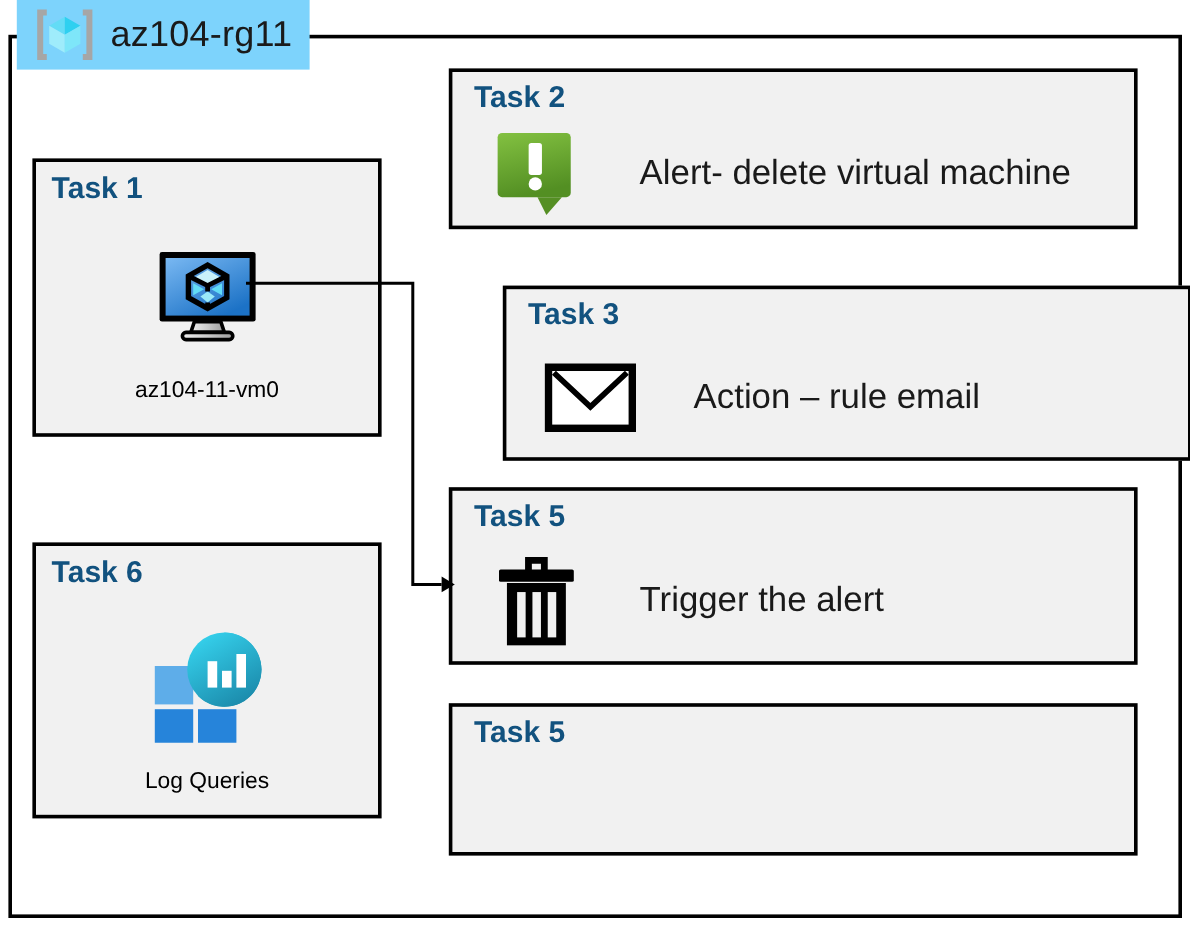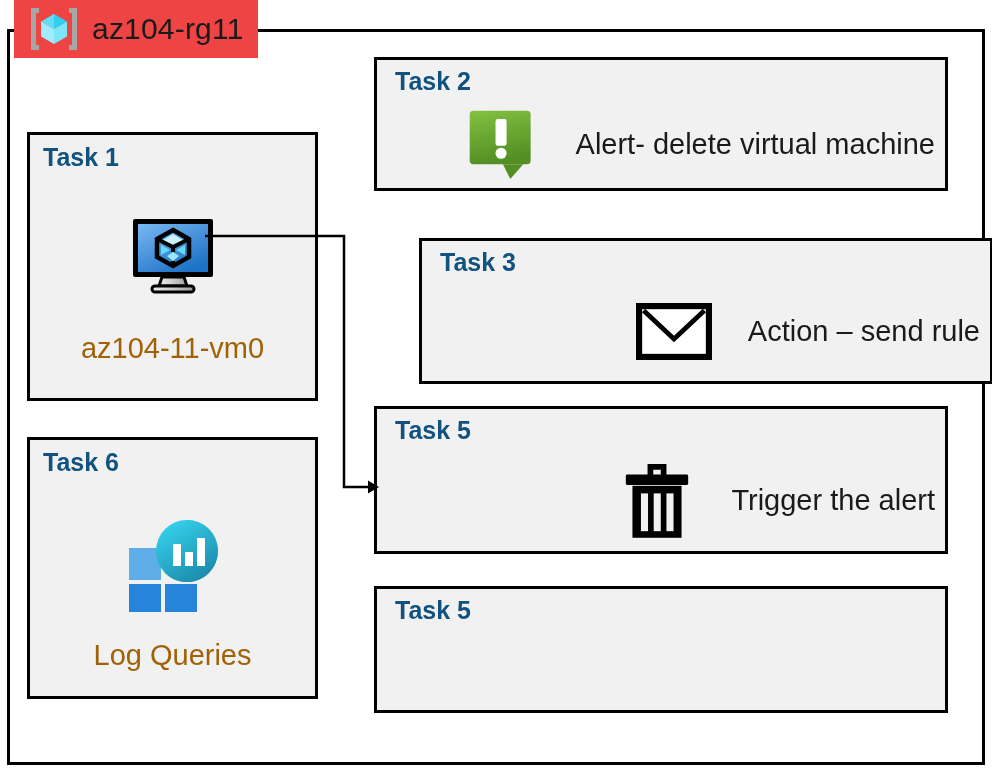--- a/index.html
+++ b/index.html
@@ -35,21 +35,21 @@
 
   
   .rg-header {
     position: absolute;
     left: 14px;
     top: 0px;
     height: 58px;
     display: flex;
     align-items: center;
     gap: 10px;
-    background: #ef4444;
+    background: #7dd3fc;
     padding-right: 14px;
     padding-left: 12px;
     z-index: 5;
   }
   .rg-title {
     font-size: 30px;
     color: #1a1a1a;
     letter-spacing: 0.2px;
     white-space: nowrap;
   }
@@ -93,56 +93,55 @@
   .box-left .stack {
     position: absolute;
     left: 0; right: 0;
     top: 48px; bottom: 0;
     display: flex;
     flex-direction: column;
     align-items: center;
     justify-content: space-evenly;
   }
   .box-left .caption {
-    font-size: 29px;
-    color: #a16207;
+    font-size: 19px;
+    color: #000000;
     white-space: nowrap;
   }
 
   
   .box-right {
     left: 374px;
     width: 574px;
   }
   .box-right .task-label {
     left: 18px;
     top: 7px;
   }
   .box-right .row {
     position: absolute;
     left: 28px;
     right: 10px;
     top: 44px;
     bottom: 4px;
     display: flex;
     align-items: center;
-    gap: 32px;
-    justify-content: flex-end;
+    gap: 44px;
   }
   .icon-slot {
     width: 84px;
     display: flex;
     align-items: center;
     justify-content: center;
     flex: 0 0 auto;
   }
 
   
-  #task1 { top: 132px;  height: 269px; }
-  #task6 { top: 437px;  height: 262px; }
+  #task1 { top: 132px;  height: 232px; }
+  #task6 { top: 452px;  height: 230px; }
   #task2 { top: 57px;   height: 134px; }
   #task3 { top: 238px;  height: 146px; margin-left: 45px; }
   #task4 { top: 406px;  height: 148px; }
   #task5 { top: 586px;  height: 127px; }
 
   
   .connector {
     position: absolute;
     left: 0; top: 0;
     width: 992px; height: 774px;
@@ -270,21 +269,21 @@
 
   <div class="task-box box-right" id="task3">
     <span class="task-label">Task 3</span>
     <div class="row">
       <span class="icon-slot">
         <svg viewBox="0 0 80 60" width="76" height="57">
           <rect x="3" y="3" width="74" height="54" fill="#ffffff" stroke="#000000" stroke-width="7"></rect>
           <path d="M8 8 L40 38 L72 8" fill="none" stroke="#000000" stroke-width="5"></path>
         </svg>
       </span>
-      <span class="task-text">Action – send rule</span>
+      <span class="task-text">Action – rule email</span>
     </div>
   </div>
 
   <div class="task-box box-right" id="task4">
     <span class="task-label">Task 5</span>
     <div class="row">
       <span class="icon-slot">
         <svg viewBox="0 0 72 84" width="68" height="80">
 
           <path d="M26 4 L46 4 L46 16 L40 16 L40 10 L32 10 L32 16 L26 16 Z" fill="#000000"></path>

